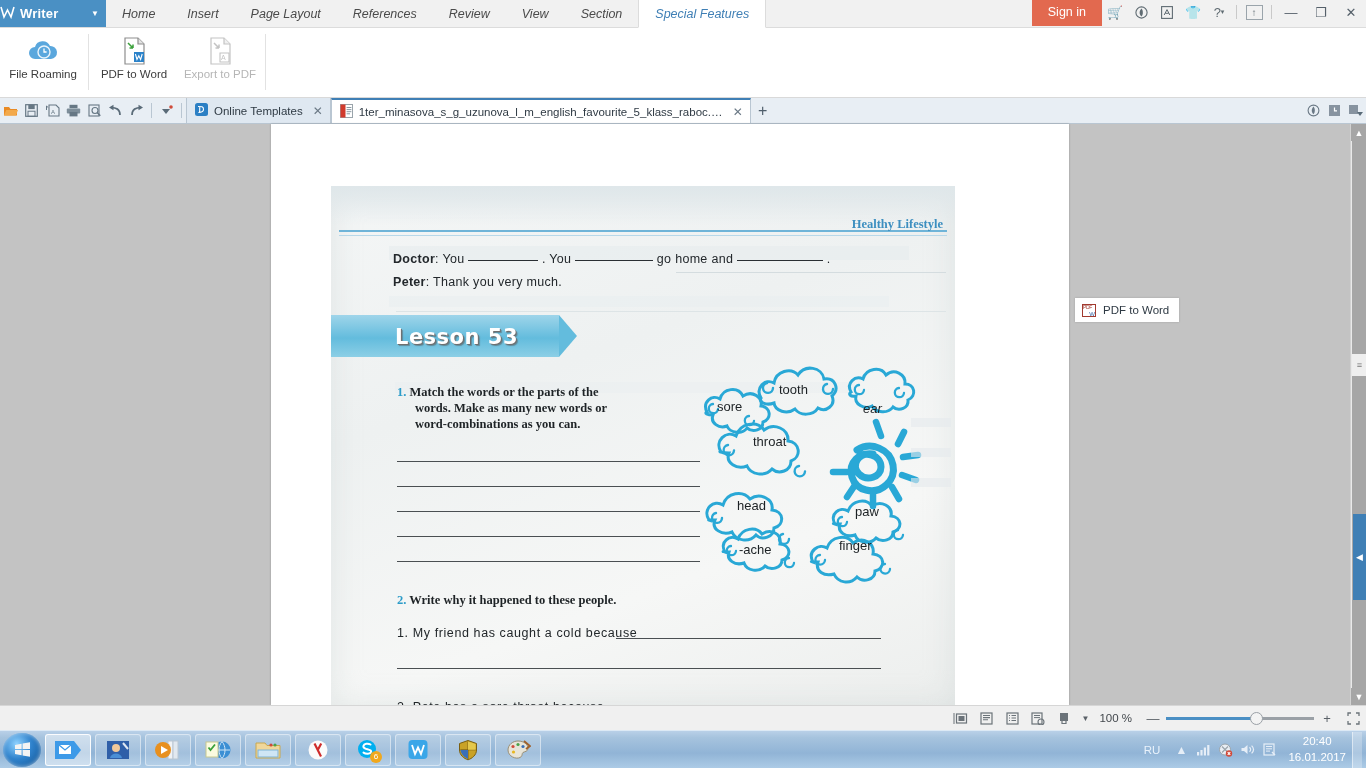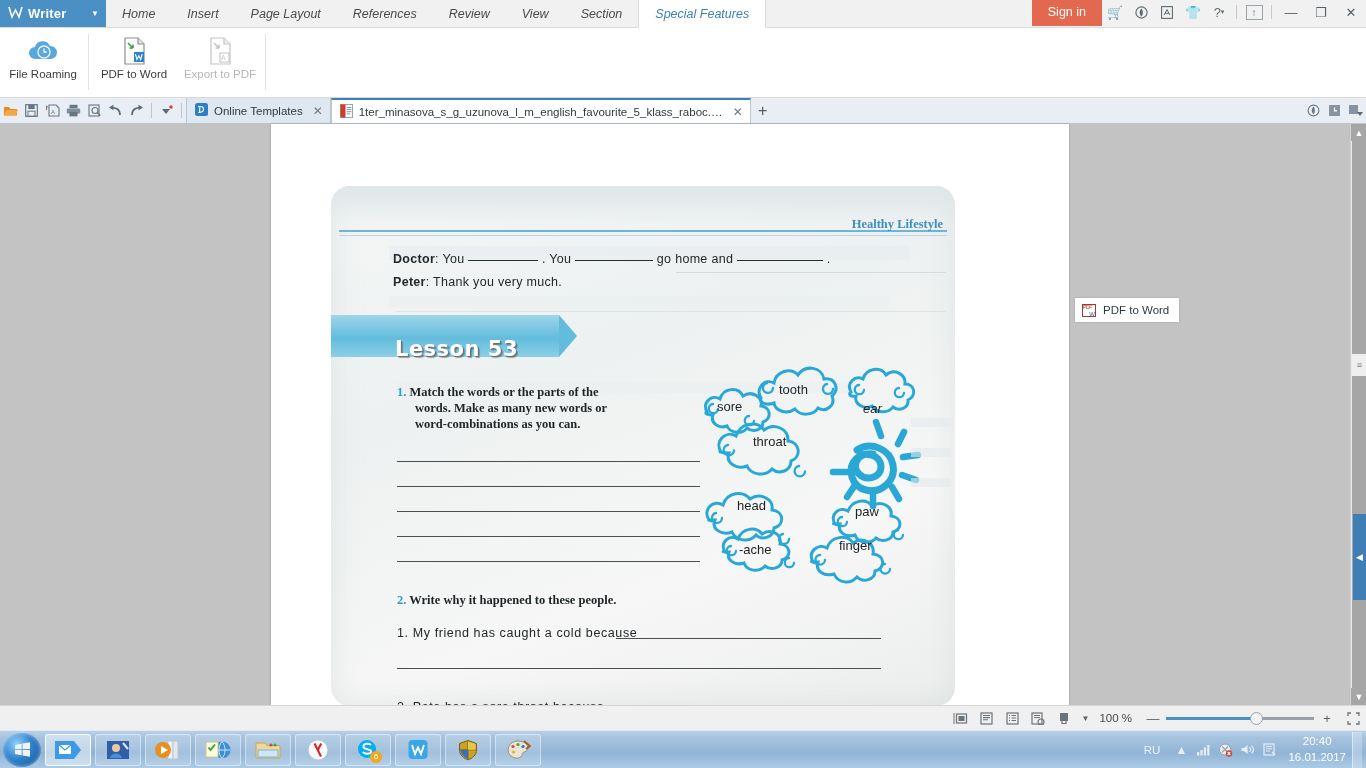--- a/index.html
+++ b/index.html
@@ -13,21 +13,21 @@
 
   
   .titlebar {
     position: absolute; top: 0; left: 0; width: 1366px; height: 28px;
     background: #f1f1f1;
     border-bottom: 1px solid #dcdcdc;
     display: flex; align-items: stretch;
   }
   .brand {
     width: 84px; background: #4a90c4; color: #fff;
-    display: flex; align-items: center; gap: 5px; padding-left: 8px;
+    display: flex; align-items: center; gap: 5px; 
     font-size: 13px; font-weight: bold; letter-spacing: .2px;
   }
   .brand .wglyph {
     font-size: 14px; font-weight: bold; line-height: 1;
   }
   .brand-caret { width: 22px; background: #4a90c4; color: #fff;
     display:flex; align-items:center; justify-content:center; font-size: 8px; }
   .menus { display: flex; align-items: stretch; font-style: italic; }
   .menu-item {
     display: flex; align-items: center; padding: 0 16px;
@@ -99,21 +99,20 @@
   .page {
     position: absolute; left: 271px; top: 0px; width: 798px; height: 581px;
     background: #ffffff; box-shadow: 0 0 2px rgba(0,0,0,.25);
   }
   
   .scan {
     position: absolute; left: 60px; top: 62px; width: 624px; height: 520px;
     background: linear-gradient(160deg,#f4f6f6 0%, #eef1f1 35%, #f6f7f6 70%, #eceeed 100%);
     overflow: hidden;
     box-shadow: inset 0 0 30px rgba(190,200,200,.35);
-    border-radius: 19px;
   }
   .scan::before {
     content:""; position:absolute; left:0; top:0; width:100%; height:40px;
     background: linear-gradient(180deg,#dfe7ea 0%, rgba(244,246,246,0) 100%);
   }
   .rule-blue {
     position: absolute; left: 8px; top: 44px; width: 608px; height: 2px;
     background: #6fb4d8;
   }
   .rule-blue2 {
@@ -139,21 +138,20 @@
     content:""; position:absolute; right:-18px; top:0; width:0; height:0;
     border-top: 21px solid transparent; border-bottom: 21px solid transparent;
     border-left: 18px solid #63bcdd;
   }
   .lessontext {
     position: absolute; left: 64px; top: 139px;
     font-size: 21px; font-weight: bold; color: #ffffff;
     font-family: "DejaVu Sans", sans-serif;
     text-shadow: 1px 1px 0 #6f6f6f, 2px 2px 1px rgba(80,80,80,.5);
     letter-spacing: .5px;
-    margin-top: 12px;
   }
 
   .ex { position: absolute; font-family: Liberation Serif, serif;
     font-weight: bold; font-size: 12.5px; color: #1e2326; line-height: 1.28; }
   .exnum { color: #2d9cc9; font-weight: bold; }
   .wline { position: absolute; height: 1px; background: #4a4f52; }
   .qtext { position: absolute; font-size: 12.5px; color: #22272a;
      letter-spacing: .6px; font-family: "Liberation Sans", sans-serif; }
 
   

